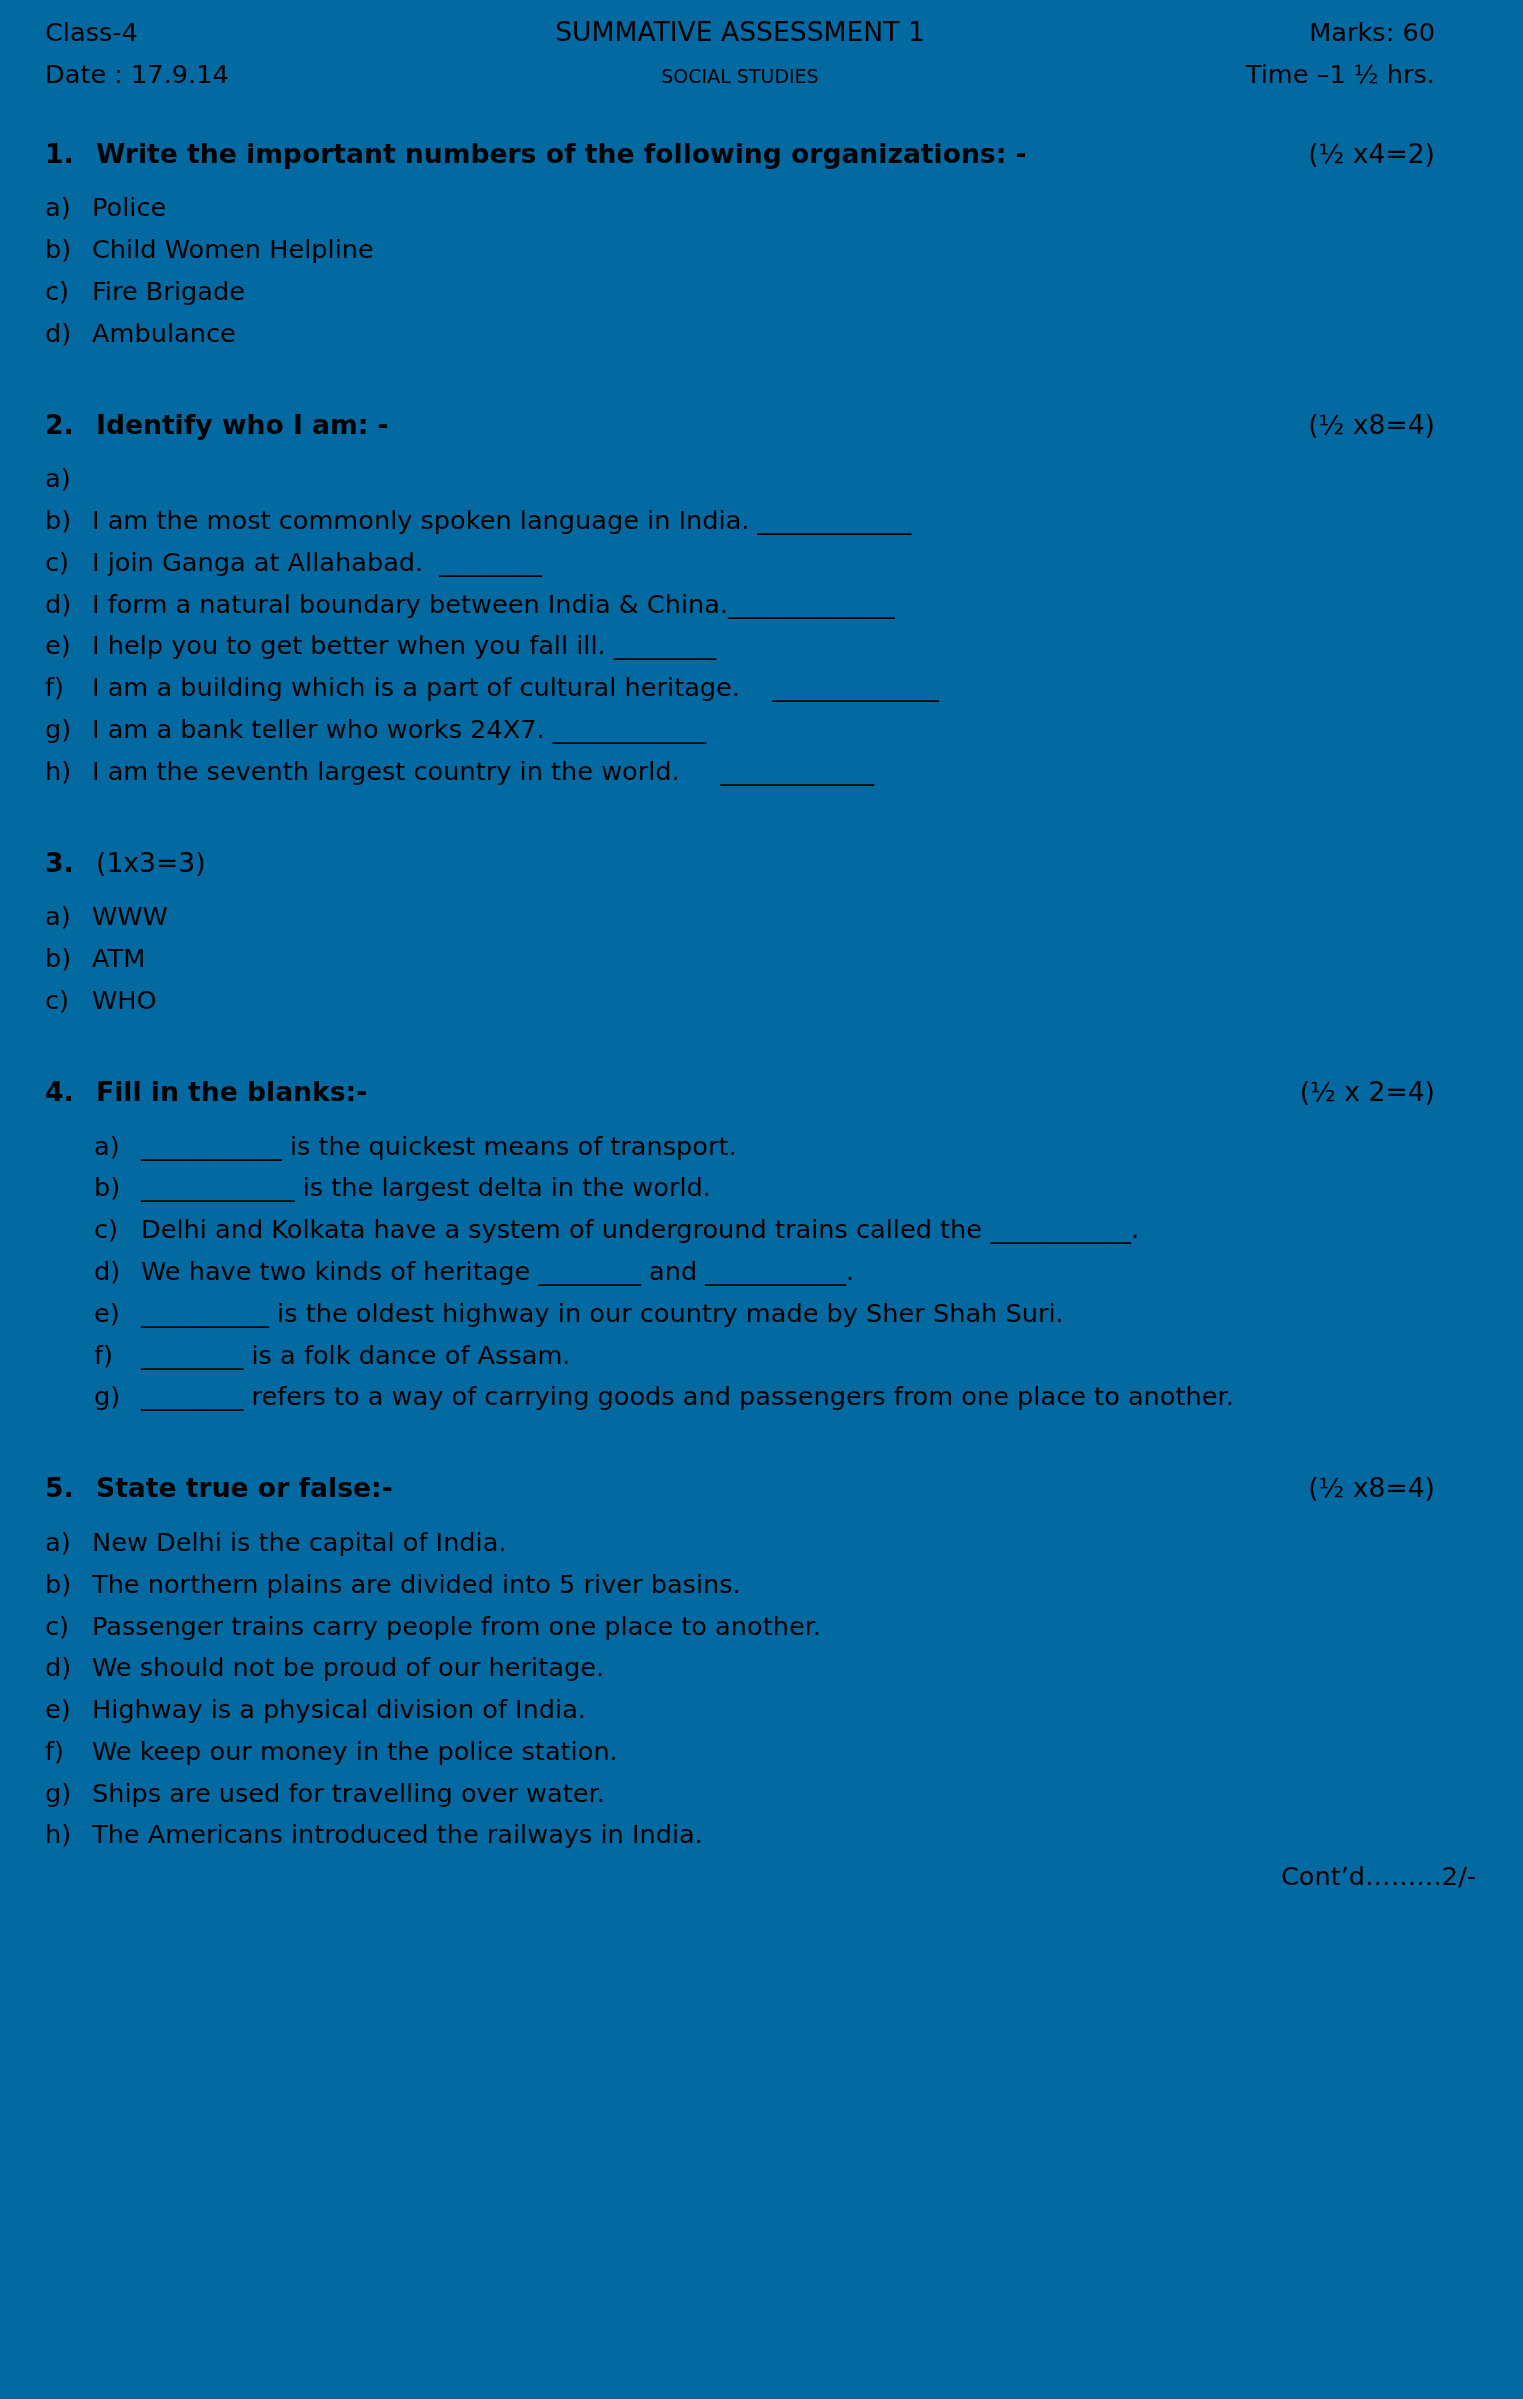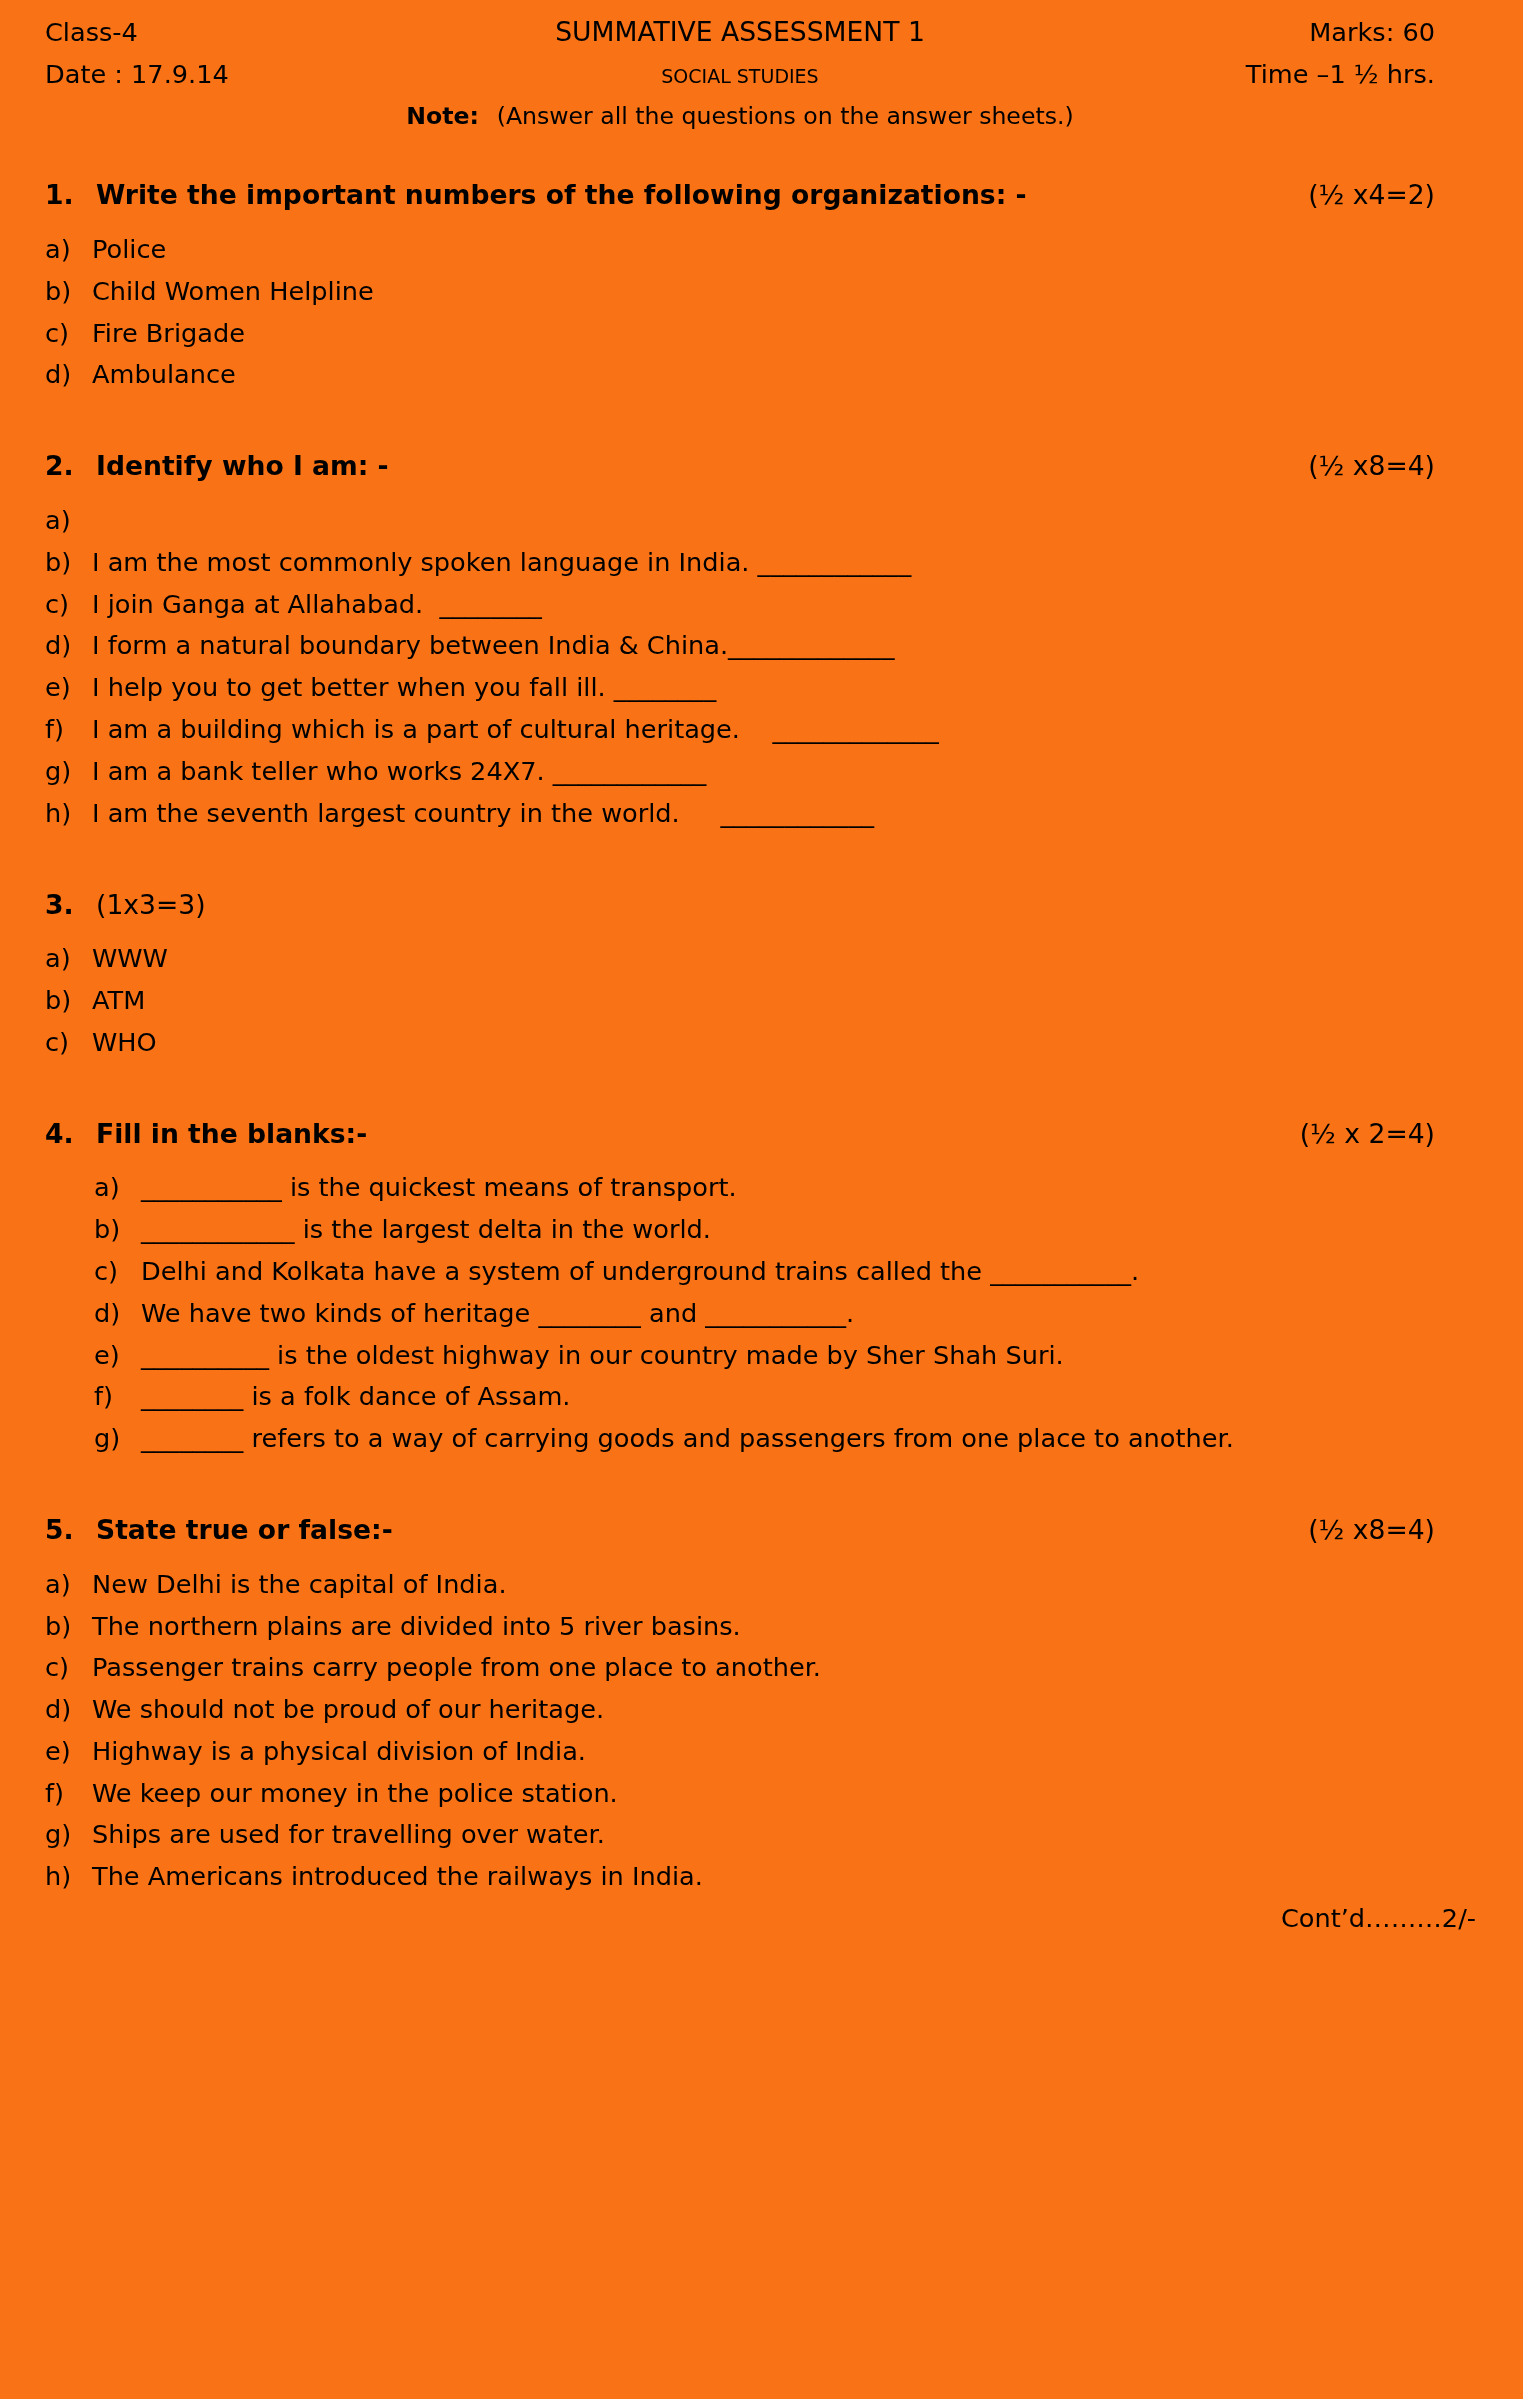--- a/index.html
+++ b/index.html
@@ -8,21 +8,21 @@
     width: 1524px;
     height: 2400px;
     font-family: "DejaVu Sans", "Liberation Sans", sans-serif;
     color: #000000;
     position: relative;
   }
   .page {
     width: 1524px;
     height: 2400px;
     padding: 15.8px 89px 0 45px;
-    background: #f97316;
+    background: #0369a1;
   }
   
   .header-grid {
     display: grid;
     grid-template-columns: 1fr 1.4fr 1fr;
     row-gap: 11.8px;
     align-items: baseline;
   }
   .h-left   { text-align: left;  font-size: 25.6px; }
   .h-center { text-align: center; font-size: 26.6px; }
@@ -87,23 +87,20 @@
 
   <div class="header-grid">
     <div class="h-left">Class-4</div>
     <div class="h-center">SUMMATIVE ASSESSMENT 1</div>
     <div class="h-right">Marks: 60</div>
     <div class="h-left">Date : 17.9.14</div>
     <div class="h-center h-subject">SOCIAL STUDIES</div>
     <div class="h-right">Time –1 ½ hrs.</div>
   </div>
 
-  <div class="note-row">
-    <span class="note-label">Note:</span><span>(Answer all the questions on the answer sheets.)</span>
-  </div>
 
   <div class="question first">
     <div class="q-header">
       <span class="q-num">1.</span>
       <span class="q-title">Write the important numbers of the following organizations: -</span>
       <span class="q-marks">(½ x4=2)</span>
     </div>
     <div class="q-items">
       <div class="q-item">
         <span class="item-label">a)</span>

